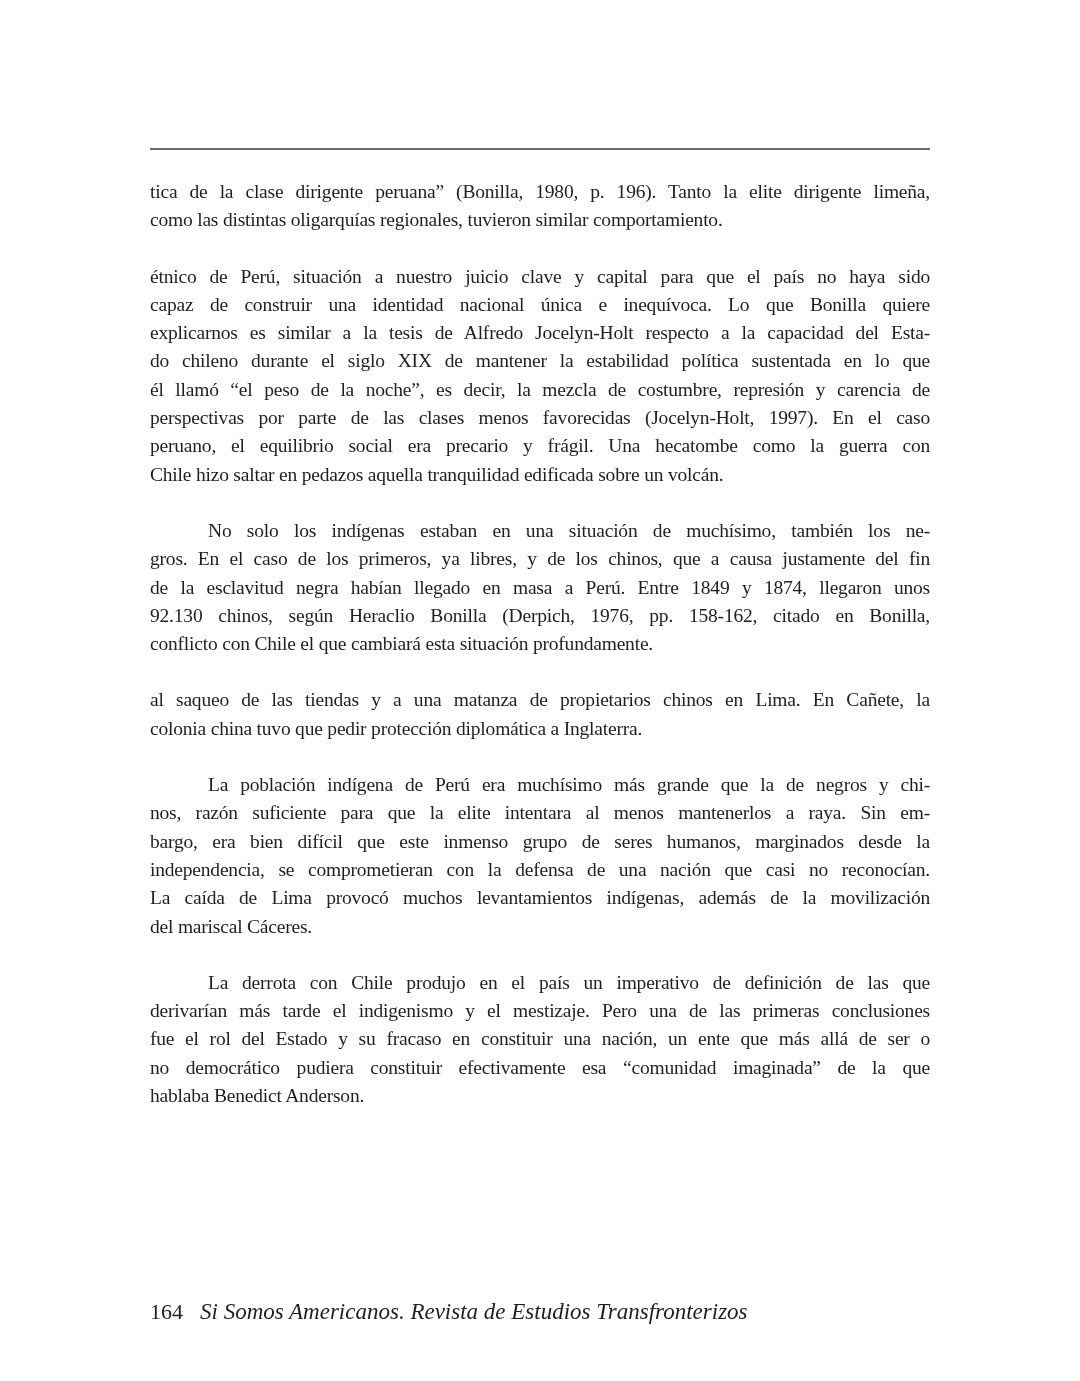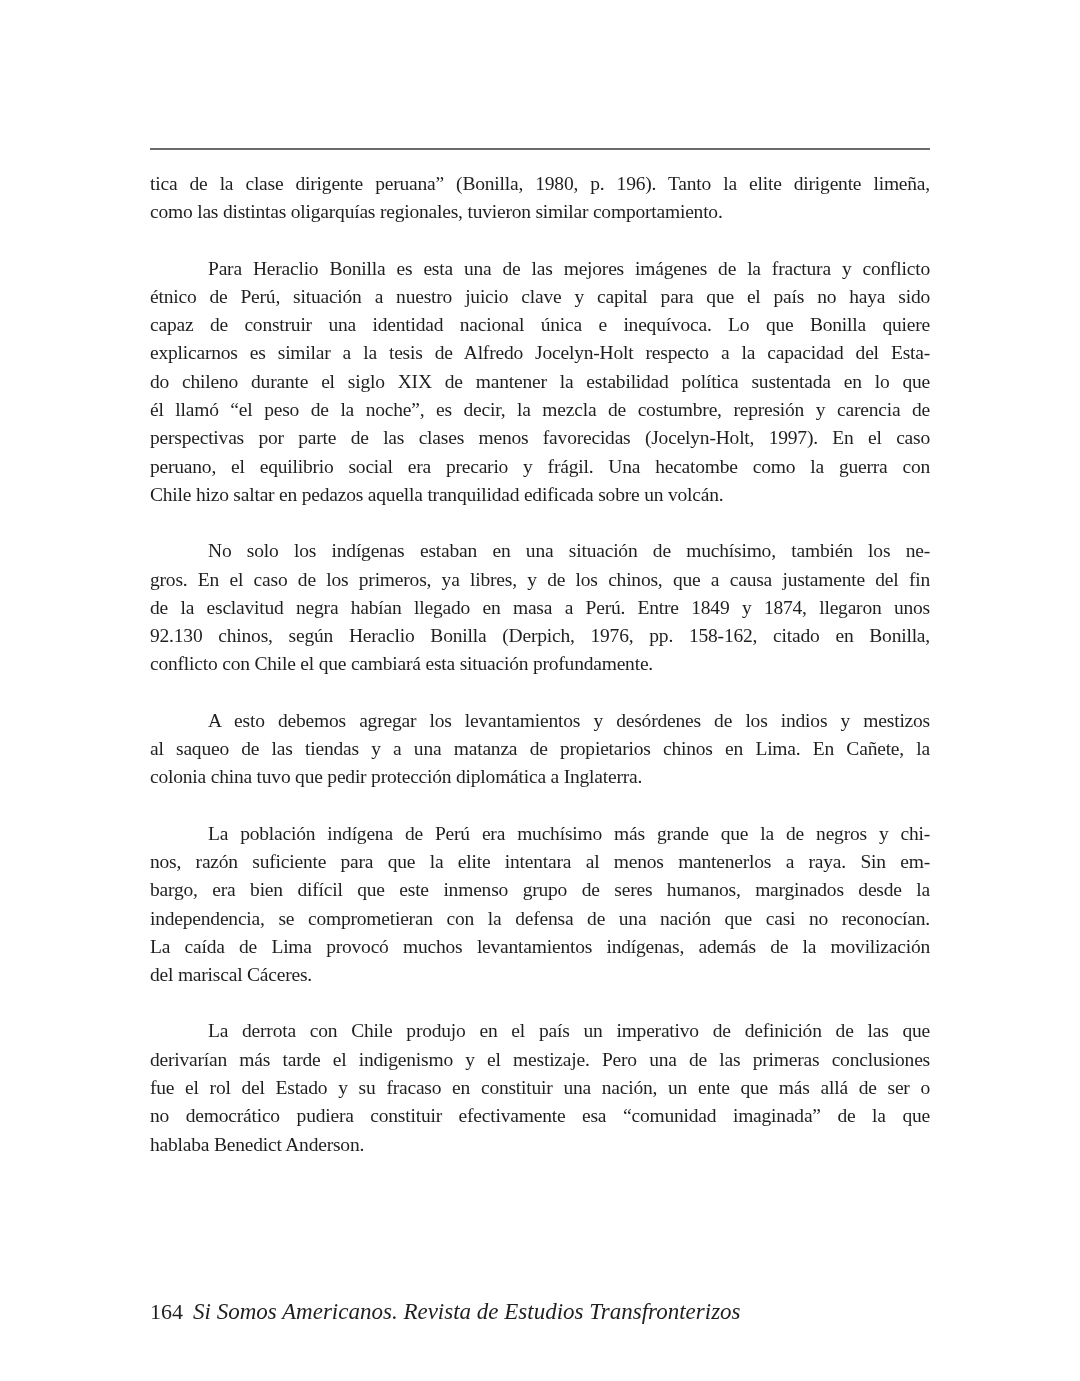--- a/index.html
+++ b/index.html
@@ -27,40 +27,40 @@
   .text-col {
     position: absolute;
     left: 150px;
     top: 170px;
     width: 780px;
     font-size: 19.5px;
     line-height: 28.3px;
     letter-spacing: -0.2px;
   }
   .para {
-    margin: 0 0 28px 0;
+    margin: 8px 0 28px 0;
   }
   .para:last-child { margin-bottom: 0; }
   .line {
     text-align: justify;
     text-align-last: justify;
   }
   .line.last {
     text-align-last: left;
   }
   .line.indent {
     text-indent: 58px;
   }
   .footer {
     position: absolute;
     left: 150px;
     top: 1299px;
     display: flex;
     align-items: baseline;
-    gap: 10px;
+    gap: 17px;
     white-space: nowrap;
   }
   .page-num {
     font-size: 22px;
     font-style: normal;
   }
   .journal {
     font-size: 23px;
     font-style: italic;
   }
@@ -69,39 +69,37 @@
 <body>
 
 <div class="page" style="--bg: #ffffff; --text: #1f1f1f; --rule: #6b6b6b;">
   <div class="rule"></div>
   <div class="text-col">
       <div class="para">
         <div class="line">tica de la clase dirigente peruana” (Bonilla, 1980, p. 196). Tanto la elite dirigente limeña,</div>
         <div class="line last">como las distintas oligarquías regionales, tuvieron similar comportamiento.</div>
       </div>
       <div class="para">
-        <div class="line indent">Para Heraclio Bonilla es esta una de las mejores imágenes de la fractura y conflicto</div>
         <div class="line">étnico de Perú, situación a nuestro juicio clave y capital para que el país no haya sido</div>
         <div class="line">capaz de construir una identidad nacional única e inequívoca. Lo que Bonilla quiere</div>
         <div class="line">explicarnos es similar a la tesis de Alfredo Jocelyn-Holt respecto a la capacidad del Esta-</div>
         <div class="line">do chileno durante el siglo XIX de mantener la estabilidad política sustentada en lo que</div>
         <div class="line">él llamó “el peso de la noche”, es decir, la mezcla de costumbre, represión y carencia de</div>
         <div class="line">perspectivas por parte de las clases menos favorecidas (Jocelyn-Holt, 1997). En el caso</div>
         <div class="line">peruano, el equilibrio social era precario y frágil. Una hecatombe como la guerra con</div>
         <div class="line last">Chile hizo saltar en pedazos aquella tranquilidad edificada sobre un volcán.</div>
       </div>
       <div class="para">
         <div class="line indent">No solo los indígenas estaban en una situación de muchísimo, también los ne-</div>
         <div class="line">gros. En el caso de los primeros, ya libres, y de los chinos, que a causa justamente del fin</div>
         <div class="line">de la esclavitud negra habían llegado en masa a Perú. Entre 1849 y 1874, llegaron unos</div>
         <div class="line">92.130 chinos, según Heraclio Bonilla (Derpich, 1976, pp. 158-162, citado en Bonilla,</div>
         <div class="line last">conflicto con Chile el que cambiará esta situación profundamente.</div>
       </div>
       <div class="para">
-        <div class="line indent">A esto debemos agregar los levantamientos y desórdenes de los indios y mestizos</div>
         <div class="line">al saqueo de las tiendas y a una matanza de propietarios chinos en Lima. En Cañete, la</div>
         <div class="line last">colonia china tuvo que pedir protección diplomática a Inglaterra.</div>
       </div>
       <div class="para">
         <div class="line indent">La población indígena de Perú era muchísimo más grande que la de negros y chi-</div>
         <div class="line">nos, razón suficiente para que la elite intentara al menos mantenerlos a raya. Sin em-</div>
         <div class="line">bargo, era bien difícil que este inmenso grupo de seres humanos, marginados desde la</div>
         <div class="line">independencia, se comprometieran con la defensa de una nación que casi no reconocían.</div>
         <div class="line">La caída de Lima provocó muchos levantamientos indígenas, además de la movilización</div>
         <div class="line last">del mariscal Cáceres.</div>

